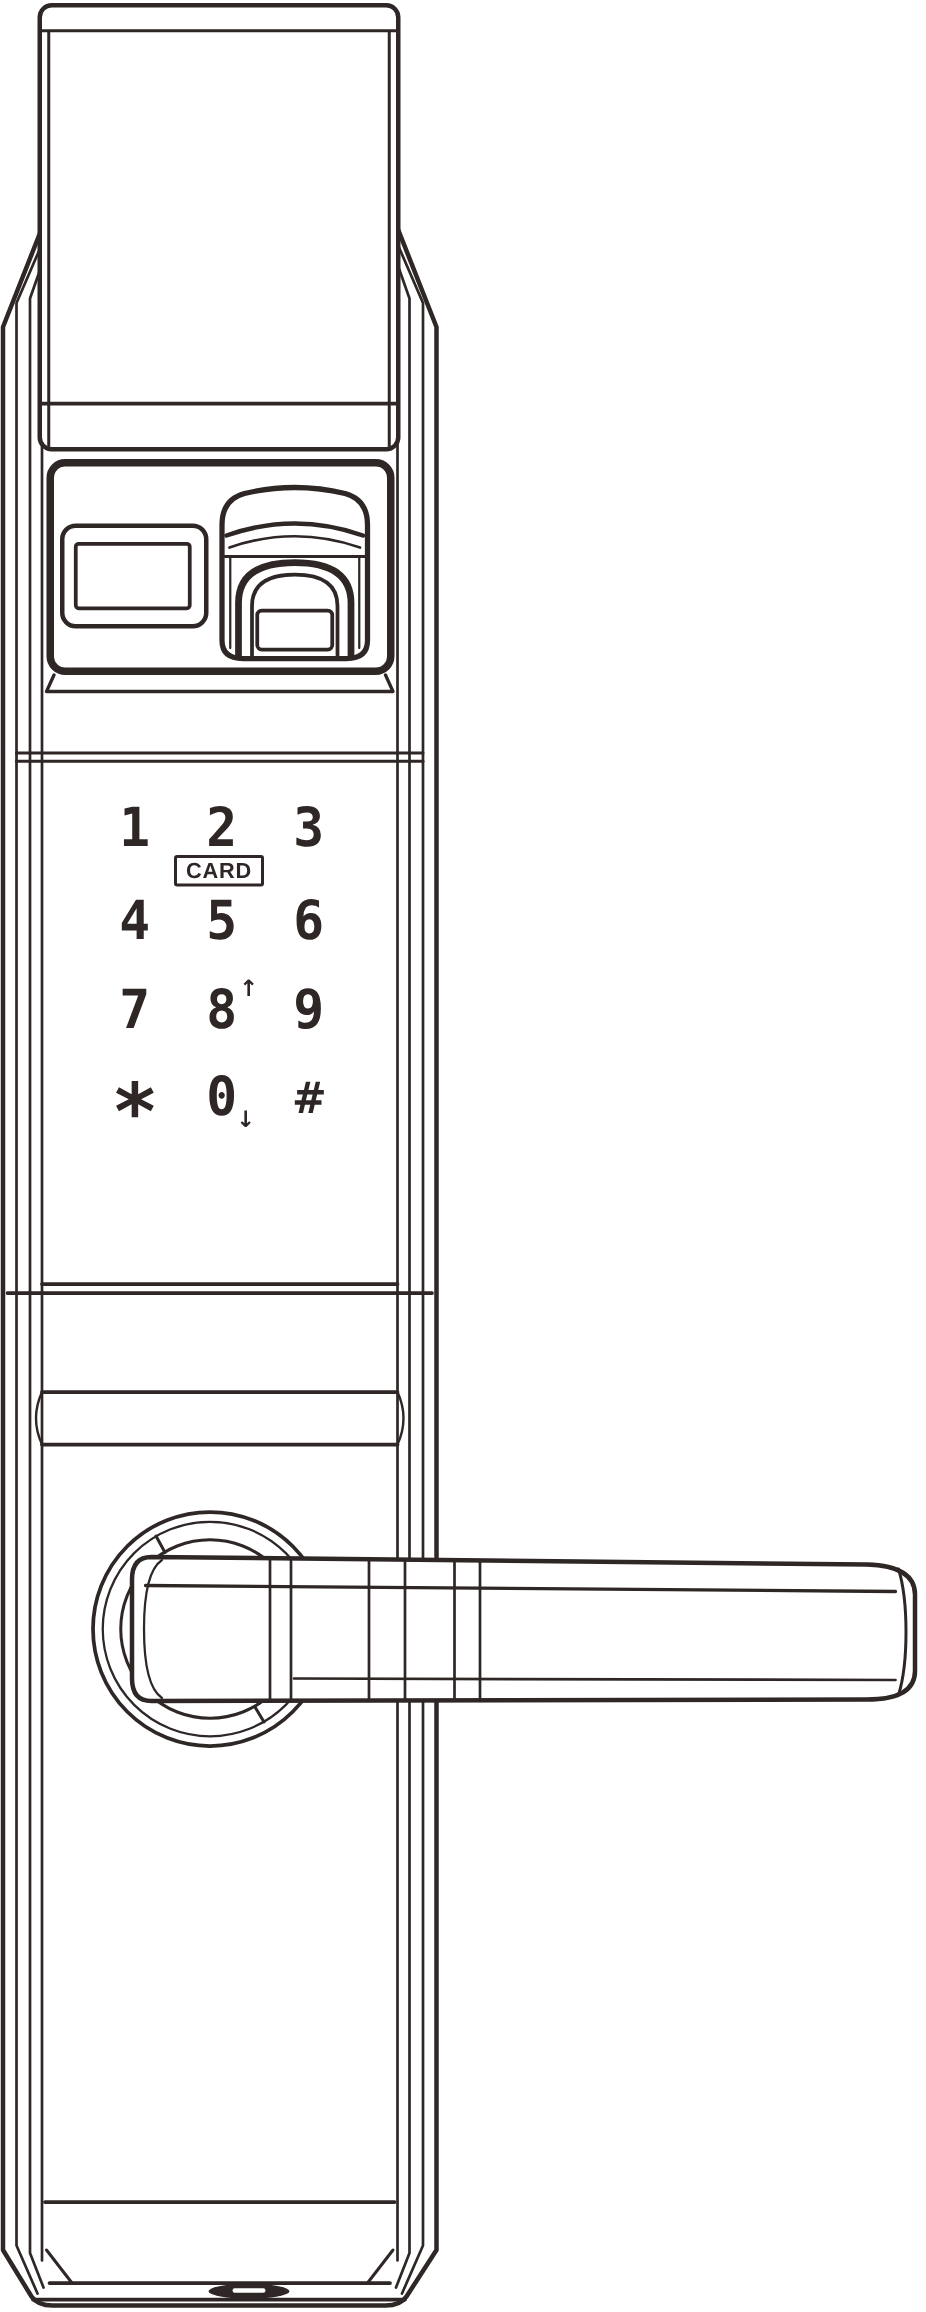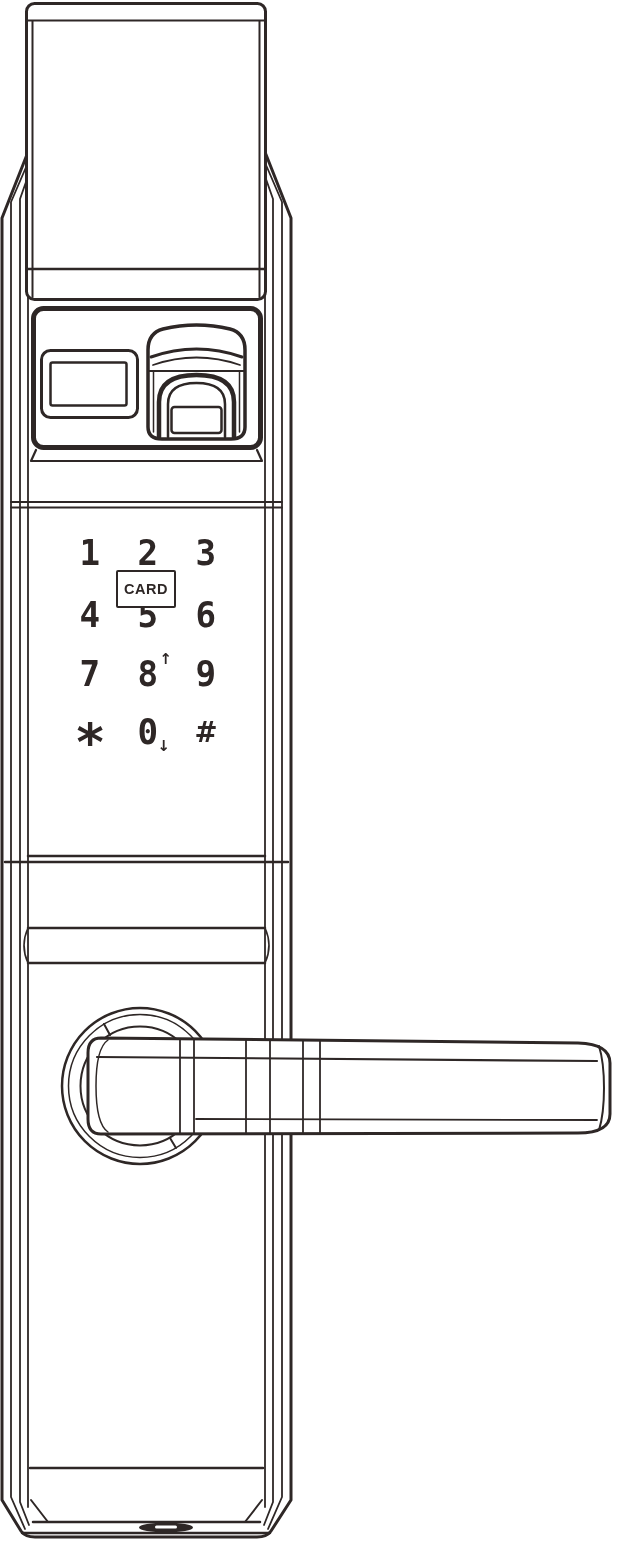--- a/index.html
+++ b/index.html
@@ -20,21 +20,21 @@
     font-family:"DejaVu Sans Mono","Liberation Mono",monospace;
     font-weight:bold;font-size:36px;line-height:1;transform:scaleX(.95);
   }
   .key-star .glyph{font-family:"DejaVu Sans",sans-serif;font-size:52px;transform:translateY(10px);}
   .key-hash .glyph{font-family:"DejaVu Sans",sans-serif;font-size:29px;}
   .key .arrow{position:absolute;font-size:15px;font-weight:bold;line-height:1;
     font-family:"DejaVu Sans",sans-serif;}
   .arrow-up{top:6px;right:5px;}
   .arrow-down{bottom:8px;right:7px;}
   .card-badge{
-    position:absolute;left:116px;top:570px;width:60px;height:38px;z-index:6;
+    position:absolute;left:116px;top:570px;width:60px;height:21px;z-index:6;
     border:2.5px solid var(--line,#2e2726);border-radius:2px;background:#fff;
     display:flex;align-items:center;justify-content:center;box-sizing:border-box;
     font-weight:bold;font-size:14.5px;letter-spacing:.5px;color:var(--line,#2e2726);
   }
 </style>
 </head>
 <body>
 
 <div class="stage" style="background: rgb(255, 255, 255);">
 

